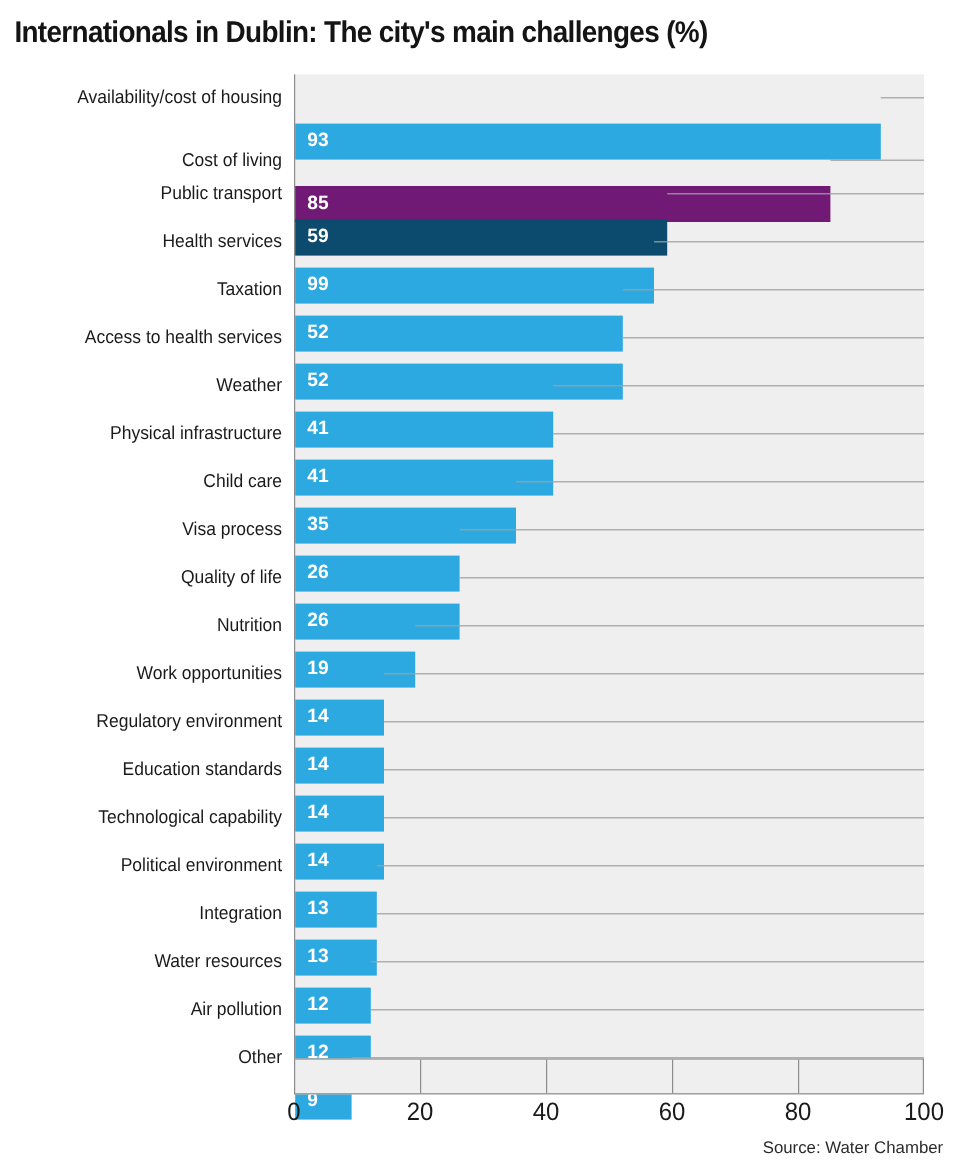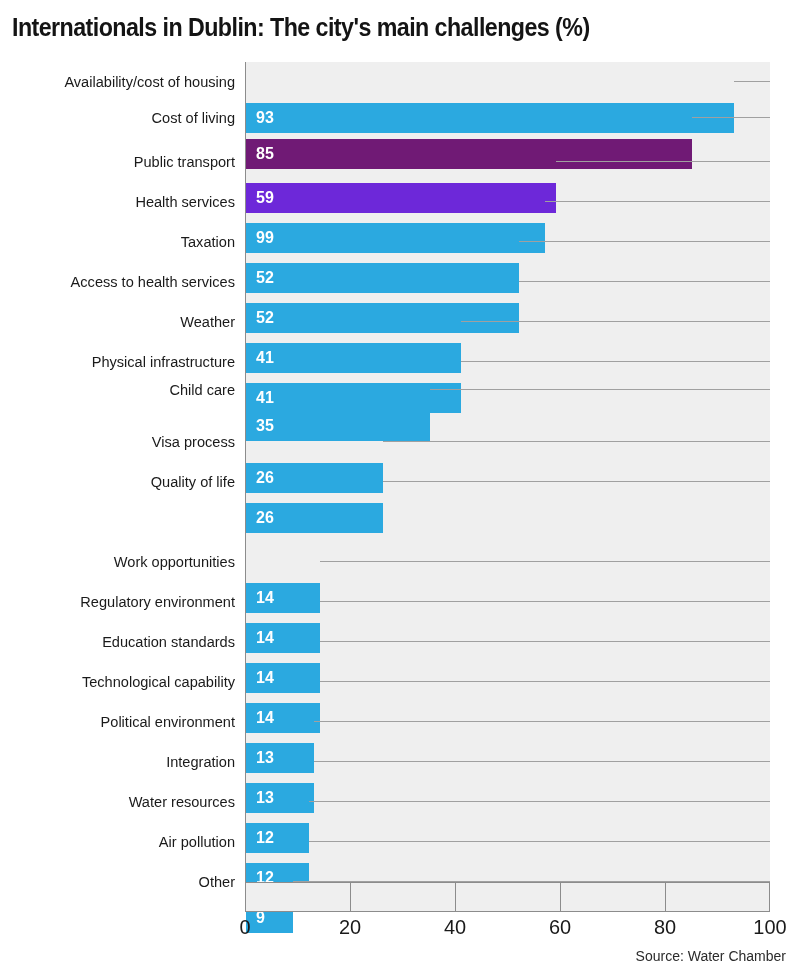--- a/index.html
+++ b/index.html
@@ -188,31 +188,31 @@
     <div id="plot-area"></div>
     <div id="y-axis-line"></div>
     <div id="rows">
         <div class="bar-row" style="top: 0px;">
           <div class="row-label">Availability/cost of housing</div>
           <div class="row-gridline" style="left: 734.25px; width: 35.75px;"></div>
           <div class="bar" style="width: 488.25px; background: rgb(43, 169, 224);">
             <div class="bar-value">93</div>
           </div>
         </div>
-        <div class="bar-row" style="top: 36px;">
+        <div class="bar-row" style="top: 52px;">
           <div class="row-label">Cost of living</div>
           <div class="row-gridline" style="left: 692.25px; width: 77.75px;"></div>
           <div class="bar" style="width: 446.25px; background: #701a75;">
             <div class="bar-value">85</div>
           </div>
         </div>
         <div class="bar-row" style="top: 80px;">
           <div class="row-label">Public transport</div>
           <div class="row-gridline" style="left: 555.75px; width: 214.25px;"></div>
-          <div class="bar" style="width: 309.75px; background: #6d28d9;">
+          <div class="bar" style="width: 309.75px; background: #0c4a6e;">
             <div class="bar-value">59</div>
           </div>
         </div>
         <div class="bar-row" style="top: 120px;">
           <div class="row-label">Health services</div>
           <div class="row-gridline" style="left: 545.25px; width: 224.75px;"></div>
           <div class="bar" style="width: 299.25px; background: rgb(43, 169, 224);">
             <div class="bar-value">99</div>
           </div>
         </div>
@@ -237,39 +237,46 @@
             <div class="bar-value">41</div>
           </div>
         </div>
         <div class="bar-row" style="top: 280px;">
           <div class="row-label">Physical infrastructure</div>
           <div class="row-gridline" style="left: 461.25px; width: 308.75px;"></div>
           <div class="bar" style="width: 215.25px; background: rgb(43, 169, 224);">
             <div class="bar-value">41</div>
           </div>
         </div>
-        <div class="bar-row" style="top: 308px;">
+        <div class="bar-row" style="top: 320px;">
           <div class="row-label">Child care</div>
           <div class="row-gridline" style="left: 429.75px; width: 340.25px;"></div>
           <div class="bar" style="width: 183.75px; background: rgb(43, 169, 224);">
             <div class="bar-value">35</div>
           </div>
         </div>
         <div class="bar-row" style="top: 360px;">
           <div class="row-label">Visa process</div>
           <div class="row-gridline" style="left: 382.5px; width: 387.5px;"></div>
           <div class="bar" style="width: 136.5px; background: rgb(43, 169, 224);">
             <div class="bar-value">26</div>
           </div>
         </div>
         <div class="bar-row" style="top: 400px;">
           <div class="row-label">Quality of life</div>
           <div class="row-gridline" style="left: 382.5px; width: 387.5px;"></div>
           <div class="bar" style="width: 136.5px; background: rgb(43, 169, 224);">
             <div class="bar-value">26</div>
+          </div>
+        </div>
+        <div class="bar-row" style="top: 440px;">
+          <div class="row-label">Nutrition</div>
+          <div class="row-gridline" style="left: 345.75px; width: 424.25px;"></div>
+          <div class="bar" style="width: 99.75px; background: rgb(43, 169, 224);">
+            <div class="bar-value">19</div>
           </div>
         </div>
         <div class="bar-row" style="top: 480px;">
           <div class="row-label">Work opportunities</div>
           <div class="row-gridline" style="left: 319.5px; width: 450.5px;"></div>
           <div class="bar" style="width: 73.5px; background: rgb(43, 169, 224);">
             <div class="bar-value">14</div>
           </div>
         </div>
         <div class="bar-row" style="top: 520px;">

